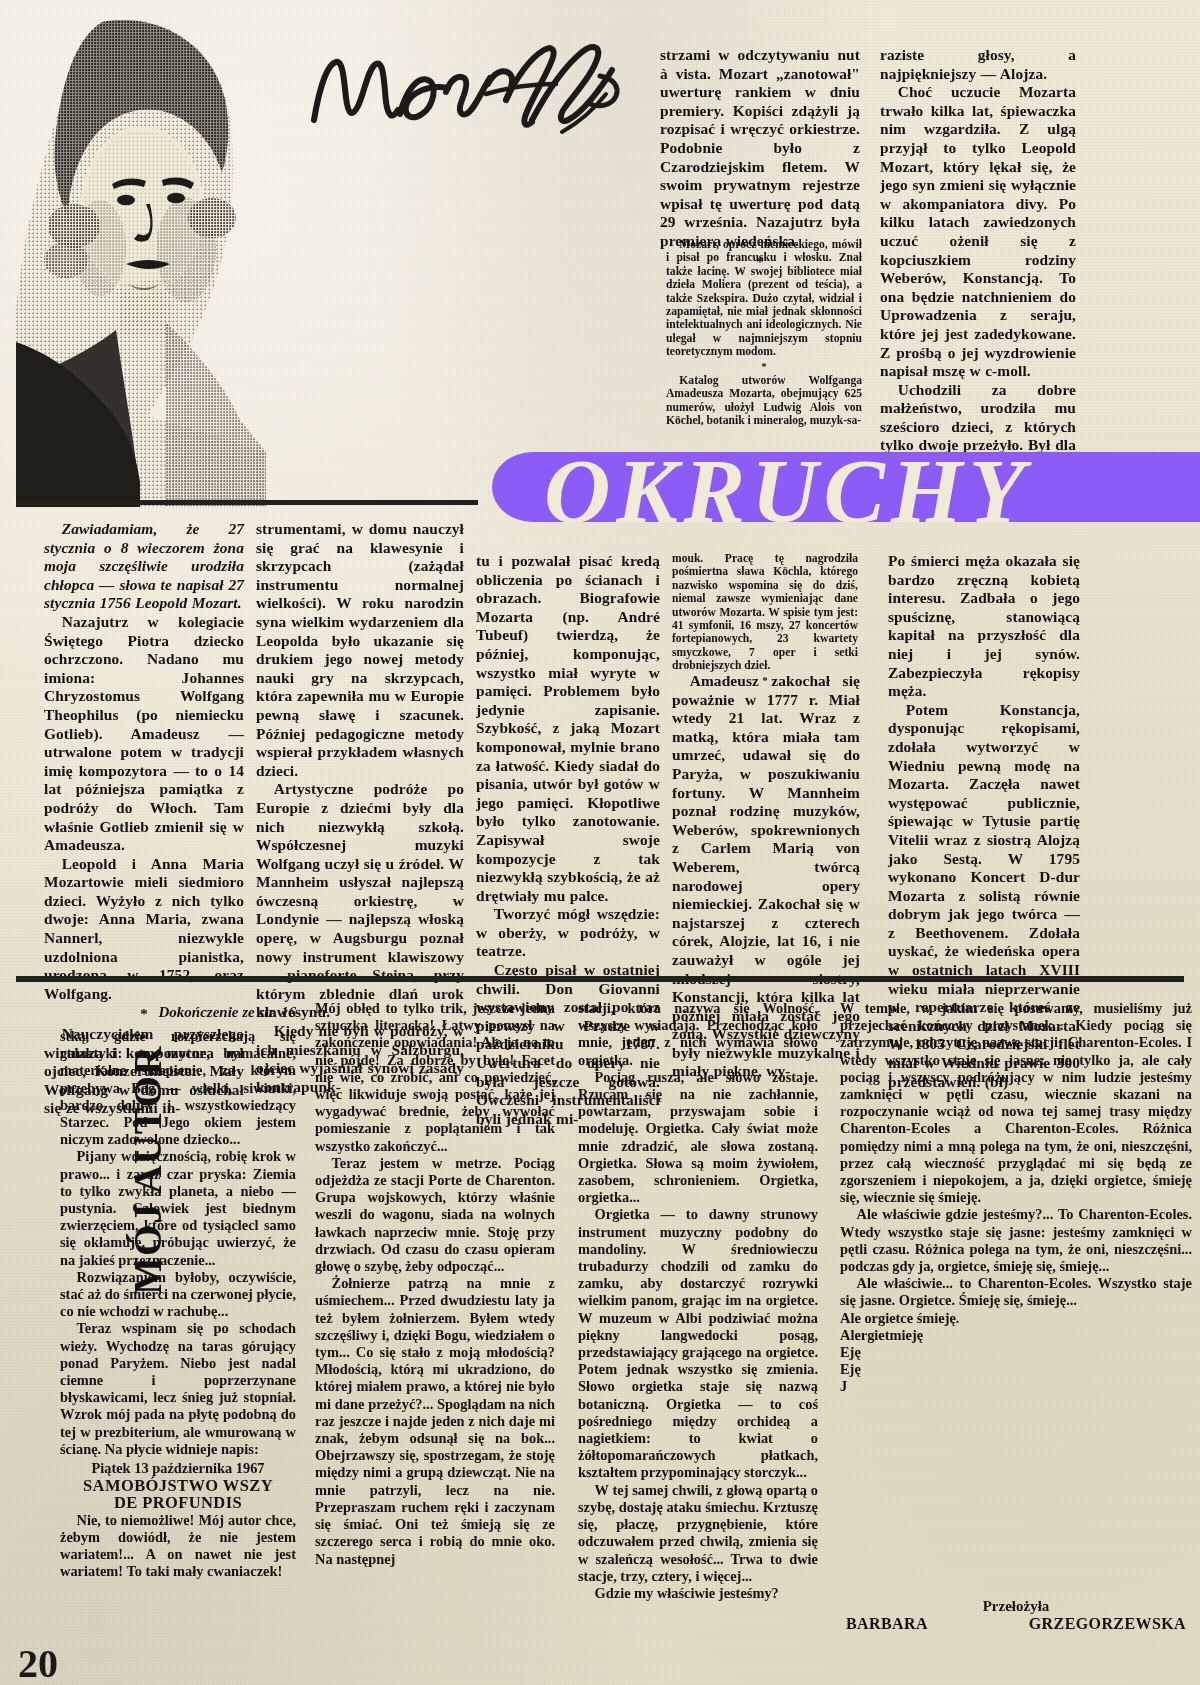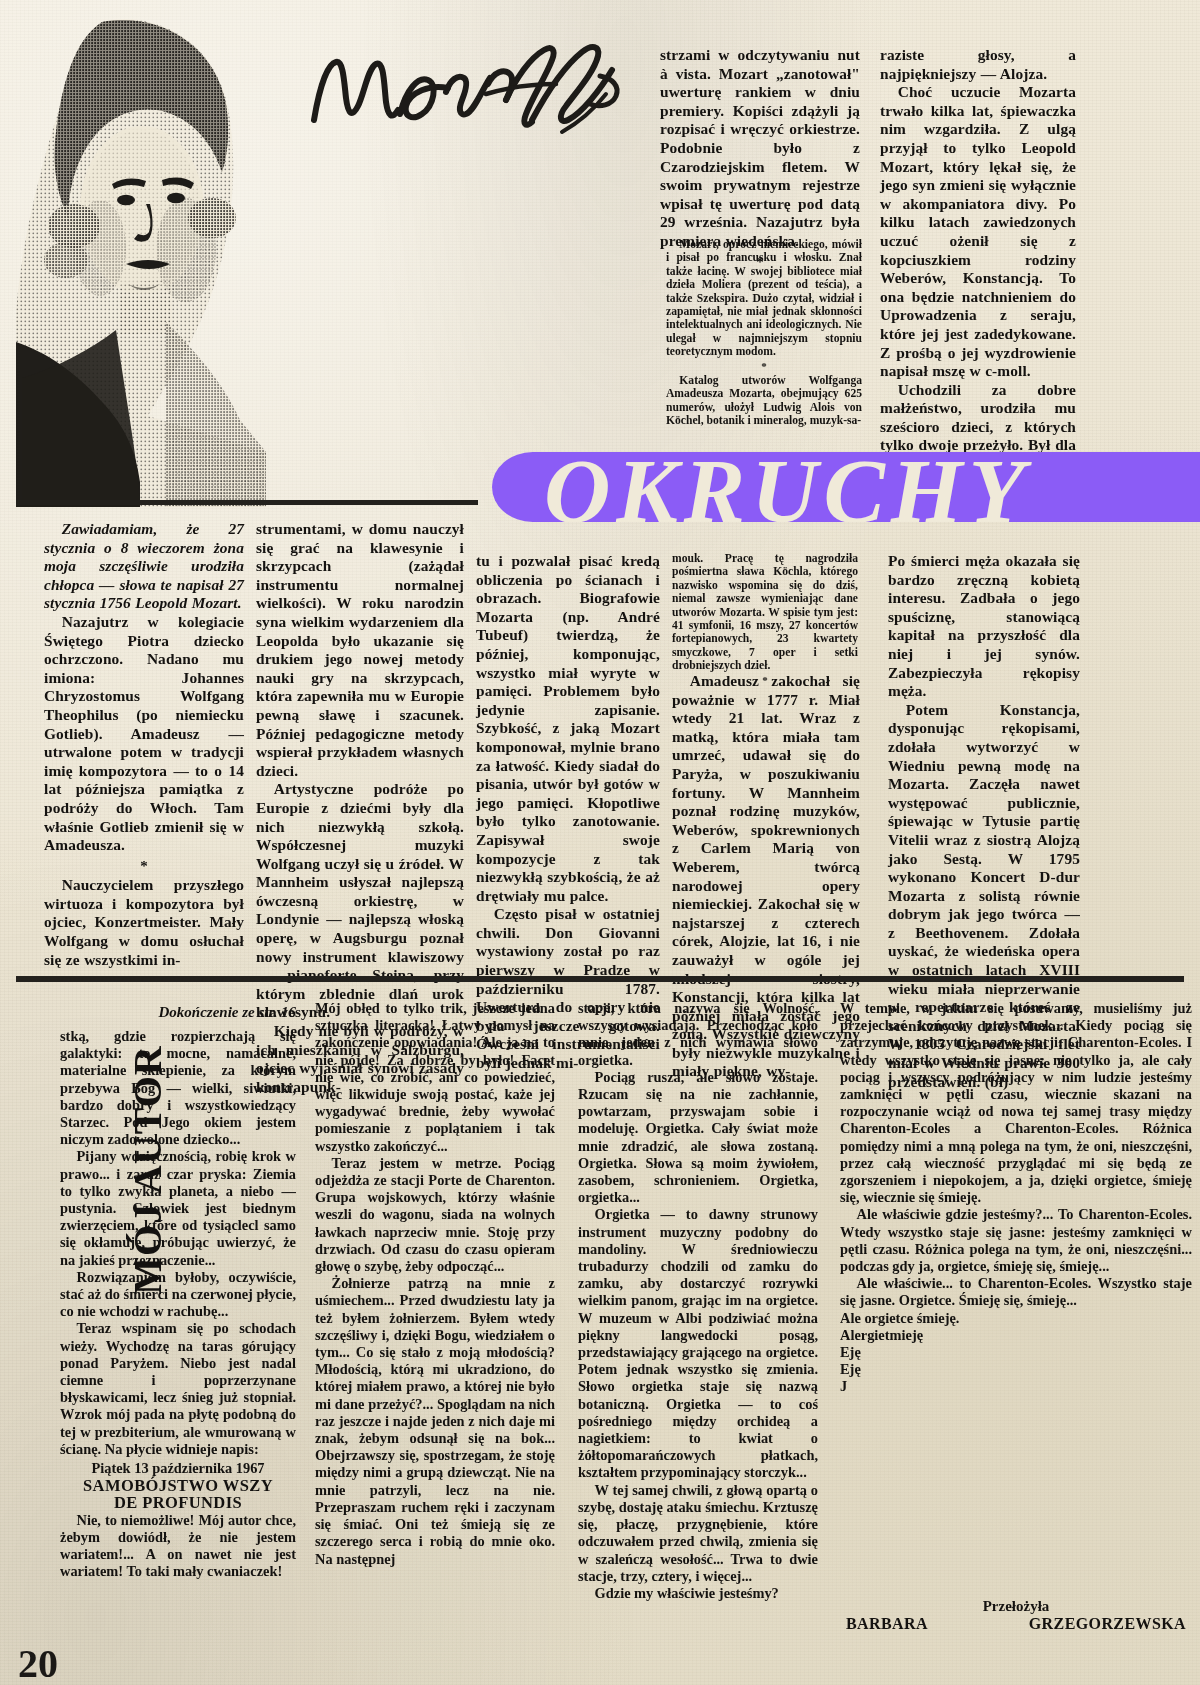--- a/index.html
+++ b/index.html
@@ -238,32 +238,34 @@
 
 <div class="banner">
   <span class="word">OKRUCHY</span>
 </div>
 
 <div class="rule" style="left:16px;top:500px;width:462px;"></div>
 
 <div class="col body-main" style="left:44px;top:520px;width:200px;">
   <p><span class="ital">Zawiadamiam, że 27 stycznia o 8 wieczorem żona moja szczęśliwie urodziła chłopca — słowa te napisał 27 stycznia 1756 Leopold Mozart.</span></p>
   <p>Nazajutrz w kolegiacie Świętego Piotra dziecko ochrzczono. Nadano mu imiona: Johannes Chryzostomus Wolfgang Theophilus (po niemiecku Gotlieb). Amadeusz — utrwalone potem w tradycji imię kompozytora — to o 14 lat późniejsza pamiątka z podróży do Włoch. Tam właśnie Gotlieb zmienił się w Amadeusza.</p>
+  <p>Leopold i Anna Maria Mozartowie mieli siedmioro dzieci. Wyżyło z nich tylko dwoje: Anna Maria, zwana Nannerl, niezwykle uzdolniona pianistka, urodzona w 1752, oraz Wolfgang.</p>
   <span class="star">*</span>
   <p>Nauczycielem przyszłego wirtuoza i kompozytora był ojciec, Konzertmeister. Mały Wolfgang w domu osłuchał się ze wszystkimi in-</p>
 </div>
 
 <div class="col body-main" style="left:256px;top:520px;width:208px;">
   <p class="noind">strumentami, w domu nauczył się grać na klawesynie i skrzypcach (zażądał instrumentu normalnej wielkości). W roku narodzin syna wielkim wydarzeniem dla Leopolda było ukazanie się drukiem jego nowej metody nauki gry na skrzypcach, która zapewniła mu w Europie pewną sławę i szacunek. Później pedagogiczne metody wspierał przykładem własnych dzieci.</p>
   <p>Artystyczne podróże po Europie z dziećmi były dla nich niezwykłą szkołą. Współczesnej muzyki Wolfgang uczył się u źródeł. W Mannheim usłyszał najlepszą ówczesną orkiestrę, w Londynie — najlepszą włoską operę, w Augsburgu poznał nowy instrument klawiszowy — pianoforte Steina, przy którym zblednie dlań urok klawesynu.</p>
   <p>Kiedy nie byli w podróży, w ich mieszkaniu w Salzburgu, ojciec wyjaśniał synowi zasady kontrapunk-</p>
 </div>
 
 <div class="col body-main" style="left:476px;top:552px;width:184px;">
   <p class="noind">tu i pozwalał pisać kredą obliczenia po ścianach i obrazach. Biografowie Mozarta (np. André Tubeuf) twierdzą, że później, komponując, wszystko miał wyryte w pamięci. Problemem było jedynie zapisanie. Szybkość, z jaką Mozart komponował, mylnie brano za łatwość. Kiedy siadał do pisania, utwór był gotów w jego pamięci. Kłopotliwe było tylko zanotowanie. Zapisywał swoje kompozycje z tak niezwykłą szybkością, że aż drętwiały mu palce.</p>
+  <p>Tworzyć mógł wszędzie: w oberży, w podróży, w teatrze.</p>
   <p>Często pisał w ostatniej chwili. Don Giovanni wystawiony został po raz pierwszy w Pradze w październiku 1787. Uwertura do opery nie była jeszcze gotowa. Ówcześni instrumentaliści byli jednak mi-</p>
 </div>
 
 <div class="col body-small" style="left:672px;top:552px;width:186px;">
   <p class="noind">mouk. Pracę tę nagrodziła pośmiertna sława Köchla, którego nazwisko wspomina się do dziś, niemal zawsze wymieniając dane utworów Mozarta. W spisie tym jest: 41 symfonii, 16 mszy, 27 koncertów fortepianowych, 23 kwartety smyczkowe, 7 oper i setki drobniejszych dzieł.</p>
   <span class="star-sm">*</span>
 </div>
 
 <div class="col body-main" style="left:672px;top:672px;width:188px;">
   <p>Amadeusz zakochał się poważnie w 1777 r. Miał wtedy 21 lat. Wraz z matką, która miała tam umrzeć, udawał się do Paryża, w poszukiwaniu fortuny. W Mannheim poznał rodzinę muzyków, Weberów, spokrewnionych z Carlem Marią von Weberem, twórcą narodowej opery niemieckiej. Zakochał się w najstarszej z czterech córek, Alojzie, lat 16, i nie zauważył w ogóle jej młodszej siostry, Konstancji, która kilka lat później miała zostać jego żoną. Wszystkie dziewczyny były niezwykle muzykalne i miały piękne, wy-</p>

